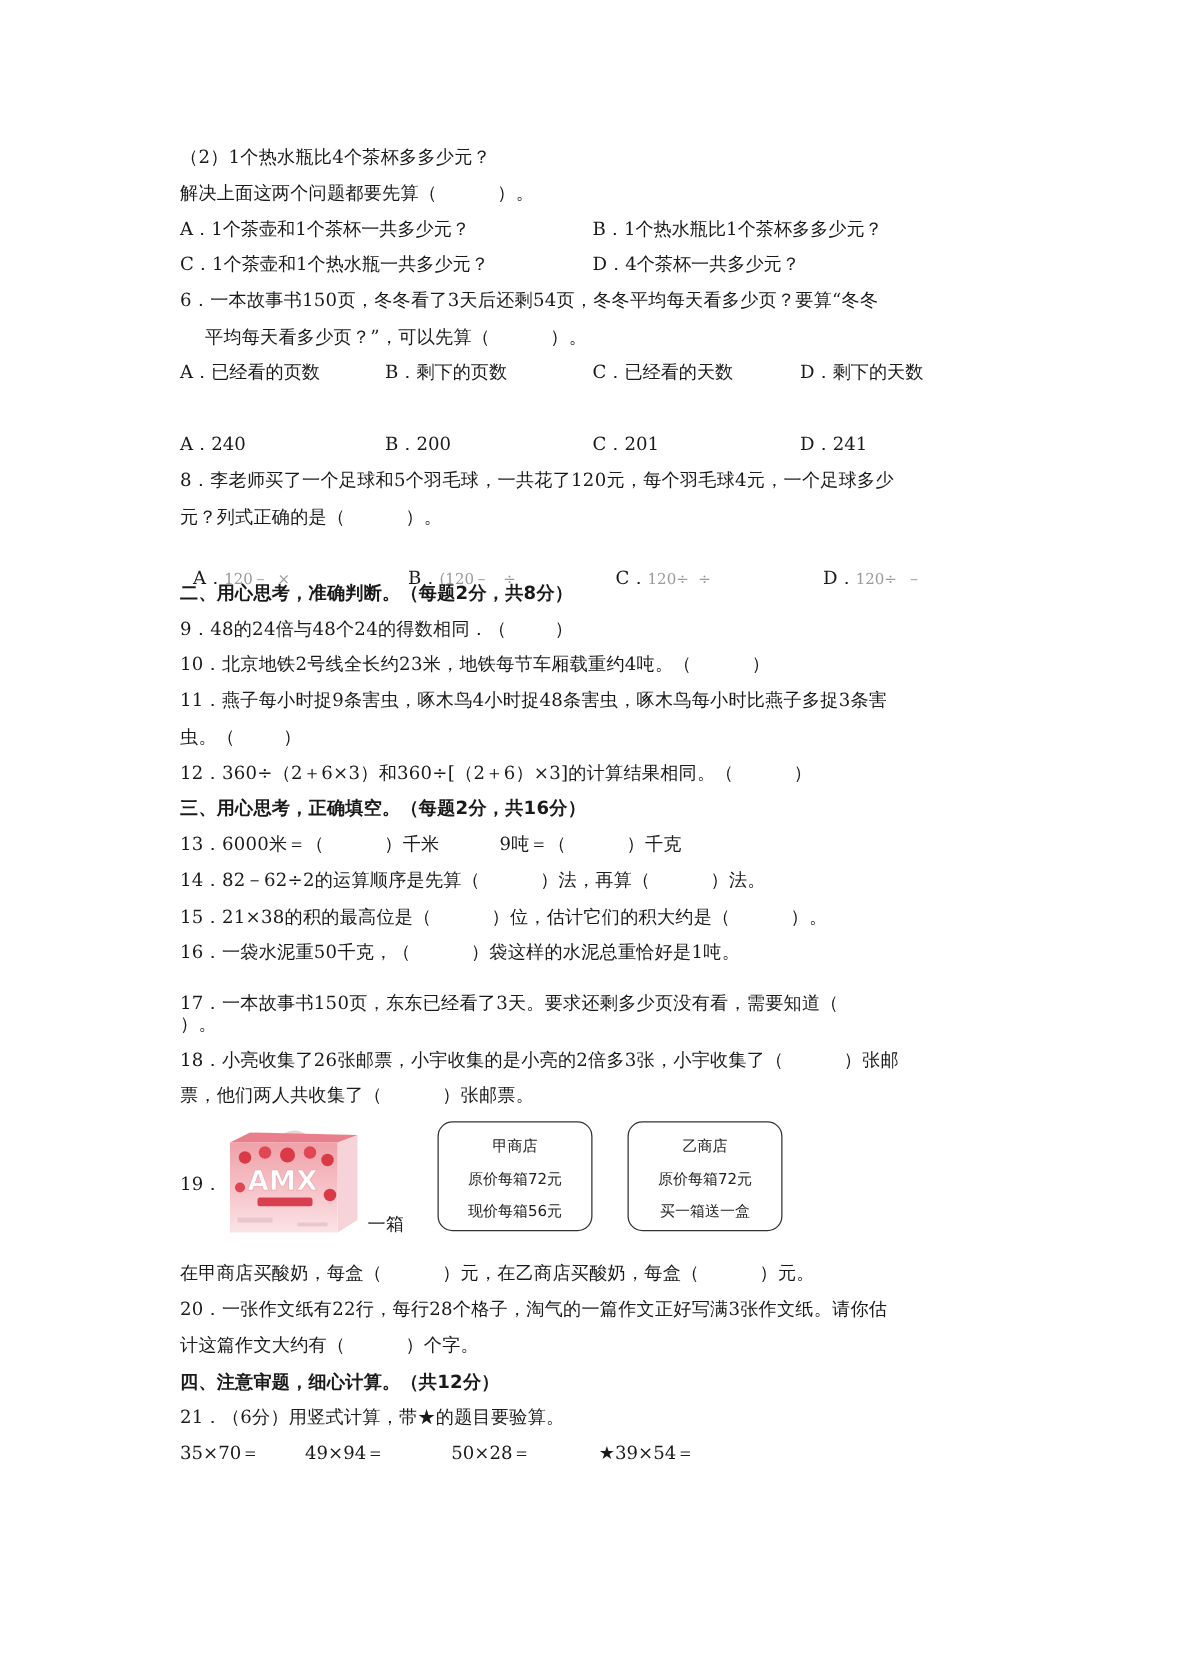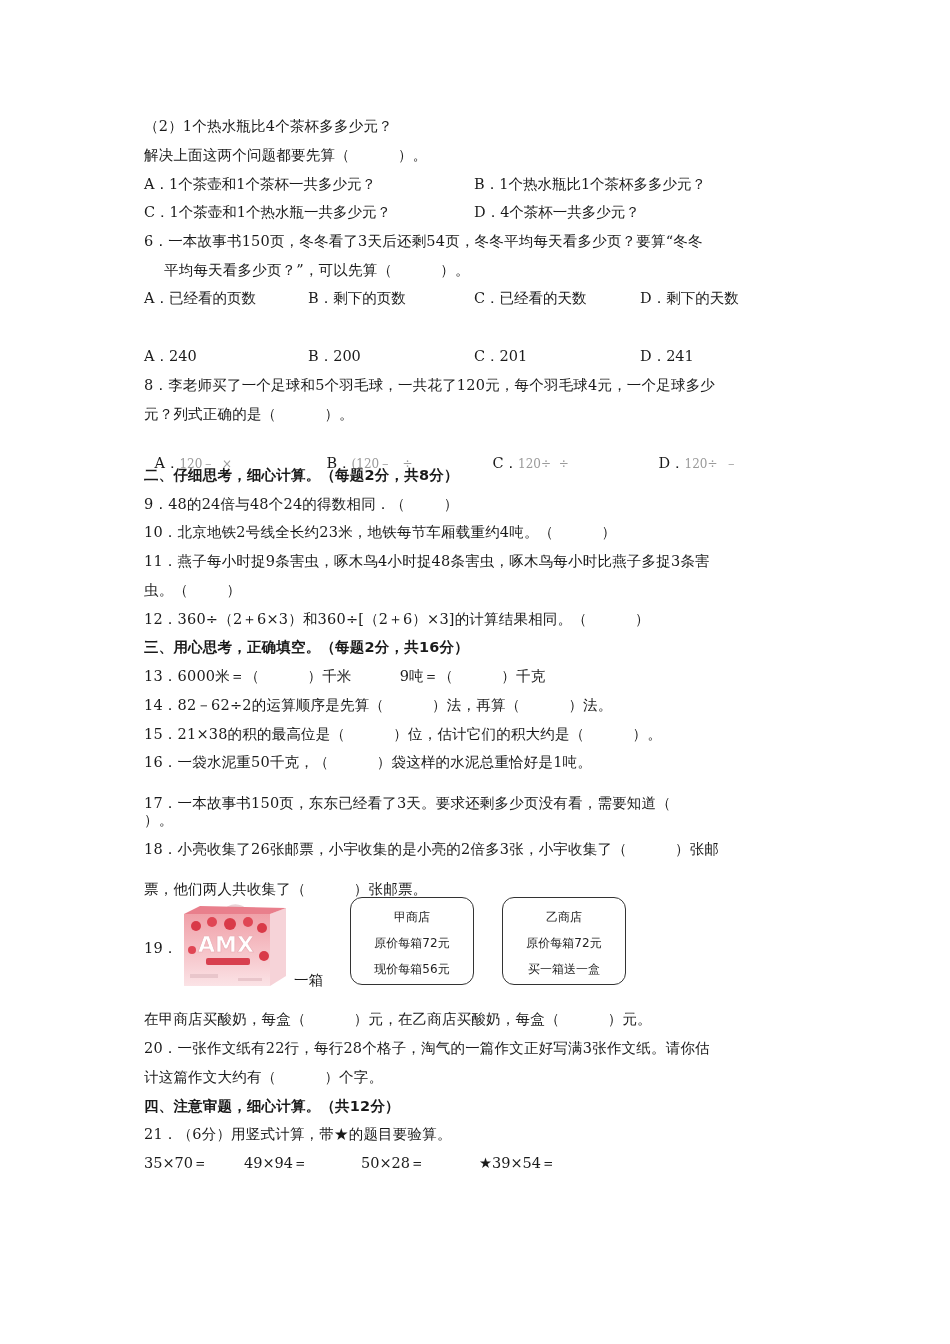--- a/index.html
+++ b/index.html
@@ -48,36 +48,36 @@
   <div class="opt" style="left:308px; top:433px;">
     <span>B．</span><span class="faint">(120－   ÷</span>
   </div>
   <div class="opt" style="left:474px; top:433px;">
     <span>C．</span><span class="faint">120÷  ÷</span>
   </div>
   <div class="opt" style="left:640px; top:433px;">
     <span>D．</span><span class="faint">120÷  －</span>
   </div>
 
-  <div class="ln bold" style="top:465px;">二、仔细思考，细心计算。（每题2分，共8分）</div>
+  <div class="ln bold" style="top:465px;">二、用心思考，准确判断。（每题2分，共8分）</div>
   <div class="ln" style="top:494px;">9．48的24倍与48个24的得数相同．（        ）</div>
   <div class="ln" style="top:522px;">10．北京地铁2号线全长约23米，地铁每节车厢载重约4吨。（          ）</div>
   <div class="ln" style="top:551px;">11．燕子每小时捉9条害虫，啄木鸟4小时捉48条害虫，啄木鸟每小时比燕子多捉3条害</div>
   <div class="ln" style="top:580px;">虫。（        ）</div>
   <div class="ln" style="top:609px;">12．360÷（2＋6×3）和360÷[（2＋6）×3]的计算结果相同。（          ）</div>
 
   <div class="ln bold" style="top:637px;">三、用心思考，正确填空。（每题2分，共16分）</div>
   <div class="ln" style="top:666px;">13．6000米＝（          ）千米          9吨＝（          ）千克</div>
   <div class="ln" style="top:695px;">14．82－62÷2的运算顺序是先算（          ）法，再算（          ）法。</div>
   <div class="ln" style="top:724px;">15．21×38的积的最高位是（          ）位，估计它们的积大约是（          ）。</div>
   <div class="ln" style="top:752px;">16．一袋水泥重50千克，（          ）袋这样的水泥总重恰好是1吨。</div>
   <div class="ln" style="top:781px;margin-top:12px;">17．一本故事书150页，东东已经看了3天。要求还剩多少页没有看，需要知道（</div>
   <div class="ln" style="top:810px;">）。</div>
   <div class="ln" style="top:839px;">18．小亮收集了26张邮票，小宇收集的是小亮的2倍多3张，小宇收集了（          ）张邮</div>
-  <div class="ln" style="top:867px;margin-top:12px;">票，他们两人共收集了（          ）张邮票。</div>
+  <div class="ln" style="top:867px;">票，他们两人共收集了（          ）张邮票。</div>
 
   <div class="ln" style="top:938px;">19．</div>
 
   <div class="box-img">
     <svg width="112" height="92" viewBox="0 0 112 92">
       <defs>
         <linearGradient id="pk" x1="0" y1="0" x2="0" y2="1">
           <stop offset="0" stop-color="#f0a0a8"></stop>
           <stop offset="1" stop-color="#fbe3e6"></stop>
         </linearGradient>

